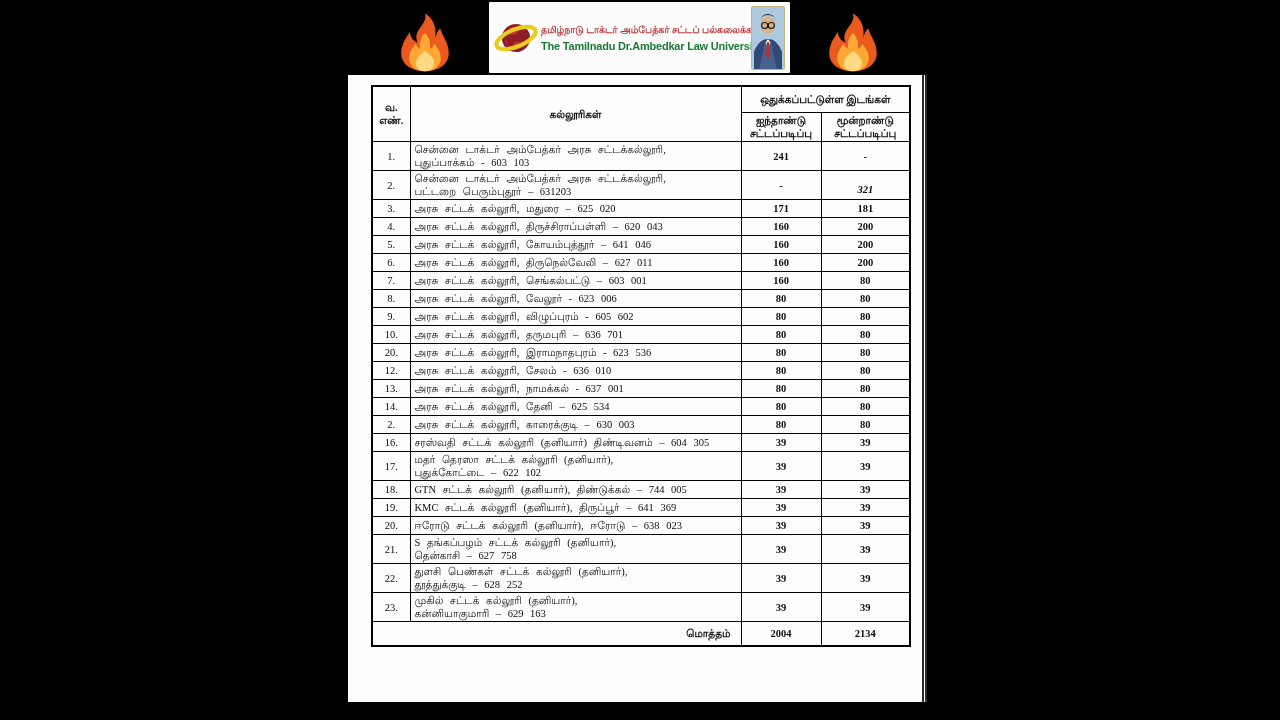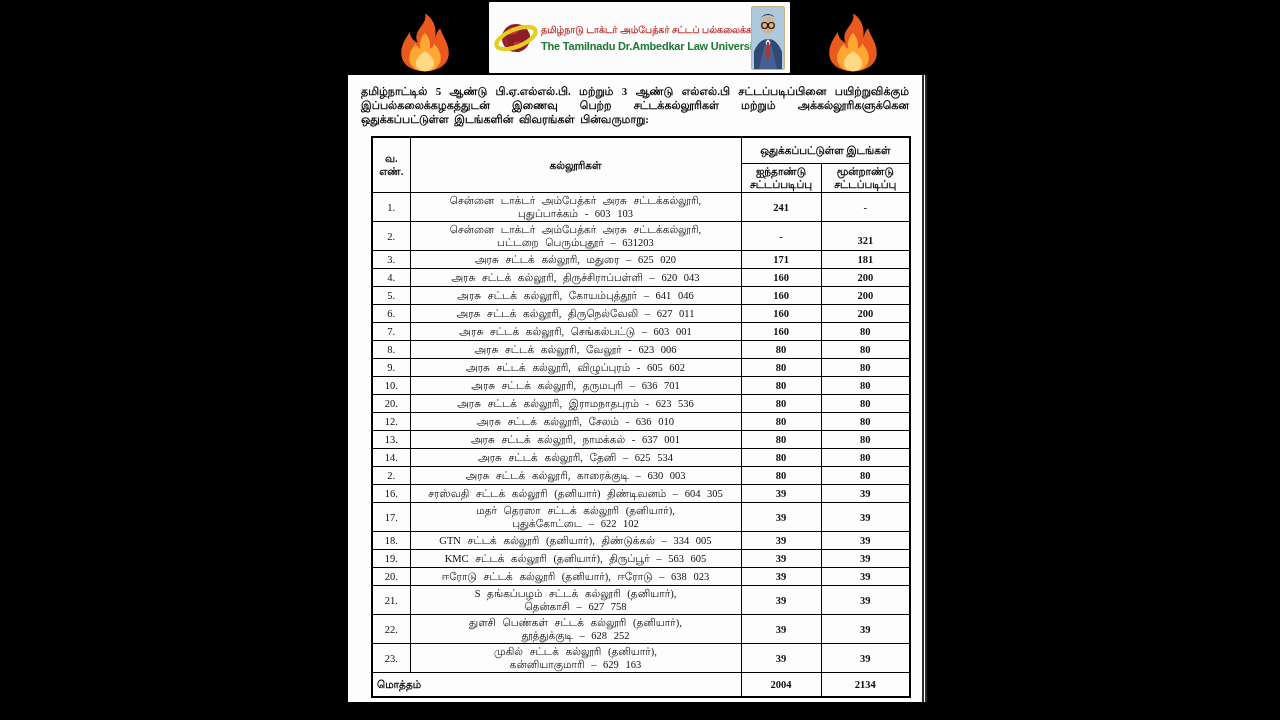--- a/index.html
+++ b/index.html
@@ -28,26 +28,26 @@
             border-right:5px double #2a2a2a;color:#0d0d0d;}
   .intro{padding:9px 13px 0 13px;font-size:11px;line-height:14px;font-weight:bold;
          text-align:justify;word-spacing:3px;}
 
   table.seats{border-collapse:collapse;margin:10px 0 0 23px;width:538px;
               table-layout:fixed;border:2px solid #000;}
   table.seats th,table.seats td{border:1px solid #000;padding:1px 4px;
               font-size:10.5px;line-height:13px;vertical-align:middle;overflow:hidden;}
   th{font-weight:bold;text-align:center;white-space:pre-line;}
   td.sno{text-align:center;}
-  td.college{text-align:center;padding-left:8px;white-space:pre-line;word-spacing:4px;}
+  td.college{text-align:left;padding-left:8px;white-space:pre-line;word-spacing:4px;}
   td.num{text-align:center;font-weight:bold;font-size:11.5px;}
   tbody td{height:15px;}
   tr.total-row td{height:21px;}
-  tr.total-row .total-label{font-weight:bold;padding-right:10px;}
-  tbody tr:nth-child(2) td.num:last-child{vertical-align:bottom;padding-bottom:3px;}
+  tr.total-row .total-label{text-align:right;font-weight:bold;padding-right:10px;}
+  tbody tr:nth-child(2) td.num:last-child{vertical-align:bottom;padding-bottom:3px;font-style:italic;}
 </style>
 </head>
 <body>
 
 <div class="stage">
 
   <div class="fire fire-left">
     <svg viewBox="0 0 36 36" width="62" height="62">
       <path fill="#ea5a1f" d="M18 1.5 C19.5 6.5 14.5 9 13.2 13.5 C12.4 16.3 13.8 18.4 13.8 18.4 C10.8 17.4 9.4 14.6 9.2 12.2 C6.6 15.8 4.2 20.2 4.2 24.4 C4.2 31 10.2 35 18 35 C25.8 35 31.8 31 31.8 24.4 C31.8 18.6 28.4 15.2 26.8 10.2 C24.6 12 24 16 24 16 C24.8 9.5 23 4.5 18 1.5 Z"></path>
       <path fill="#ffa733" d="M18 35 C12.6 35 8.8 31.8 8.8 27.4 C8.8 23.8 10.9 21.2 12.6 19 C13.4 21.2 15.2 22 15.2 22 C14.6 18.6 15.6 15.2 18 12.6 C20.4 15.2 21.4 18.6 20.8 22 C20.8 22 22.6 21.2 23.4 19 C25.1 21.2 27.2 23.8 27.2 27.4 C27.2 31.8 23.4 35 18 35 Z"></path>
@@ -88,21 +88,20 @@
         <path fill="#46608f" d="M2 62 L2 45 Q7 32 16 32 Q25 32 30 45 L30 62 Z"></path>
         <path fill="#f2f0e8" d="M12.5 33 L16 41 L19.5 33 Q16 31.5 12.5 33 Z"></path>
         <path fill="#b5352c" d="M15 35 L17 35 L18.3 48 L16 52 L13.7 48 Z"></path>
         <path fill="#314a75" d="M2 62 L2 45 Q7 32 16 32 L13 36 L7 62 Z"></path>
         <path fill="#314a75" d="M30 62 L30 45 Q25 32 16 32 L19 36 L25 62 Z"></path>
       </svg>
     </div>
   </div>
 
   <div class="document">
-    <div class="intro">தமிழ்நாட்டில் 5 ஆண்டு பி.ஏ.எல்எல்.பி. மற்றும் 3 ஆண்டு எல்எல்.பி சட்டப்படிப்பினை பயிற்றுவிக்கும் இப்பல்கலைக்கழகத்துடன் இணைவு பெற்ற சட்டக்கல்லூரிகள் மற்றும் அக்கல்லூரிகளுக்கென ஒதுக்கப்பட்டுள்ள இடங்களின் விவரங்கள் பின்வருமாறு:</div>
 
     <table class="seats">
       <colgroup>
         <col style="width:38px">
           <col style="width:331px">
           <col style="width:80px">
           <col style="width:89px">
       </colgroup>
       <thead>
         <tr>
@@ -219,27 +218,27 @@
           </tr>
           <tr>
             <td class="sno">17.</td>
             <td class="college">மதர் தெரஸா சட்டக் கல்லூரி (தனியார்),
 புதுக்கோட்டை – 622  102</td>
             <td class="num">39</td>
             <td class="num">39</td>
           </tr>
           <tr>
             <td class="sno">18.</td>
-            <td class="college">GTN சட்டக் கல்லூரி (தனியார்), திண்டுக்கல் – 334  005</td>
+            <td class="college">GTN சட்டக் கல்லூரி (தனியார்), திண்டுக்கல் – 744  005</td>
             <td class="num">39</td>
             <td class="num">39</td>
           </tr>
           <tr>
             <td class="sno">19.</td>
-            <td class="college">KMC சட்டக் கல்லூரி (தனியார்), திருப்பூர் – 563  605</td>
+            <td class="college">KMC சட்டக் கல்லூரி (தனியார்), திருப்பூர் – 641  369</td>
             <td class="num">39</td>
             <td class="num">39</td>
           </tr>
           <tr>
             <td class="sno">20.</td>
             <td class="college">ஈரோடு சட்டக் கல்லூரி (தனியார்), ஈரோடு – 638  023</td>
             <td class="num">39</td>
             <td class="num">39</td>
           </tr>
           <tr>

